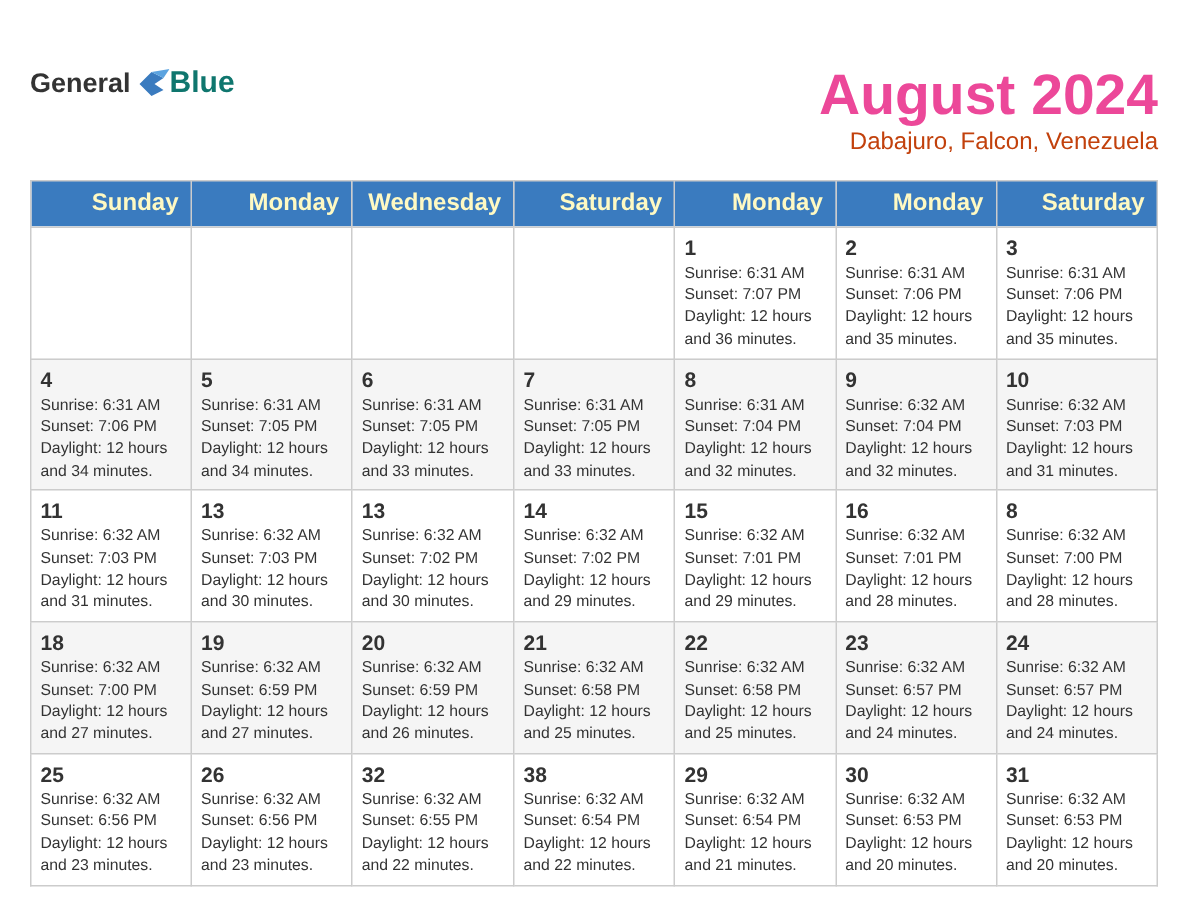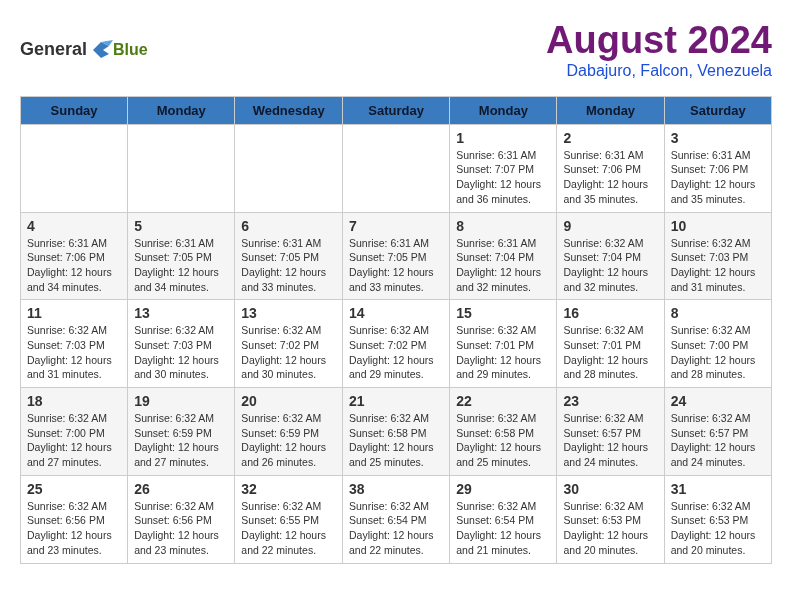--- a/index.html
+++ b/index.html
@@ -5,72 +5,73 @@
     * { margin: 0; padding: 0; box-sizing: border-box; }
     body {
       font-family: Arial, sans-serif;
       background: #fff;
       width: 792px;
       min-height: 612px;
       padding: 20px;
     }
     .header {
       display: flex;
-      align-items: center;
+      align-items: flex-start;
       justify-content: space-between;
       margin-bottom: 16px;
+      margin-top: 24px;
     }
     .logo {
       display: flex;
       flex-direction: column;
       align-items: flex-start;
     }
     .logo-text {
       display: flex;
       align-items: center;
     }
     .logo-general {
       font-size: 18px;
       font-weight: bold;
       color: #333;
     }
     .logo-blue {
-      font-size: 16px;
-      font-weight: bold;
-      color: #4d7c0f;
+      font-size: 20px;
+      font-weight: bold;
+      color: #0f766e;
     }
     .logo-icon {
       width: 24px;
       height: 20px;
       margin-left: 2px;
     }
     .title-section {
       text-align: right;
     }
     .month-title {
       font-size: 38px;
       font-weight: bold;
-      color: #701a75;
+      color: #ec4899;
       line-height: 1.1;
     }
     .location {
       font-size: 16px;
-      color: #1d4ed8;
+      color: #c2410c;
     }
     .calendar {
       width: 100%;
       border-collapse: collapse;
     }
     .calendar th {
       background-color: #3a7bbf;
-      color: #0f172a;
-      font-size: 13px;
+      color: #fef9c3;
+      font-size: 16px;
       font-weight: bold;
       padding: 6px 8px;
-      text-align: center;
+      text-align: right;
       border: 1px solid #ccc;
     }
     .calendar td {
       border: 1px solid #ccc;
       vertical-align: top;
       padding: 5px 6px;
       width: 108px;
       min-height: 80px;
       font-size: 11px;
       color: #333;

